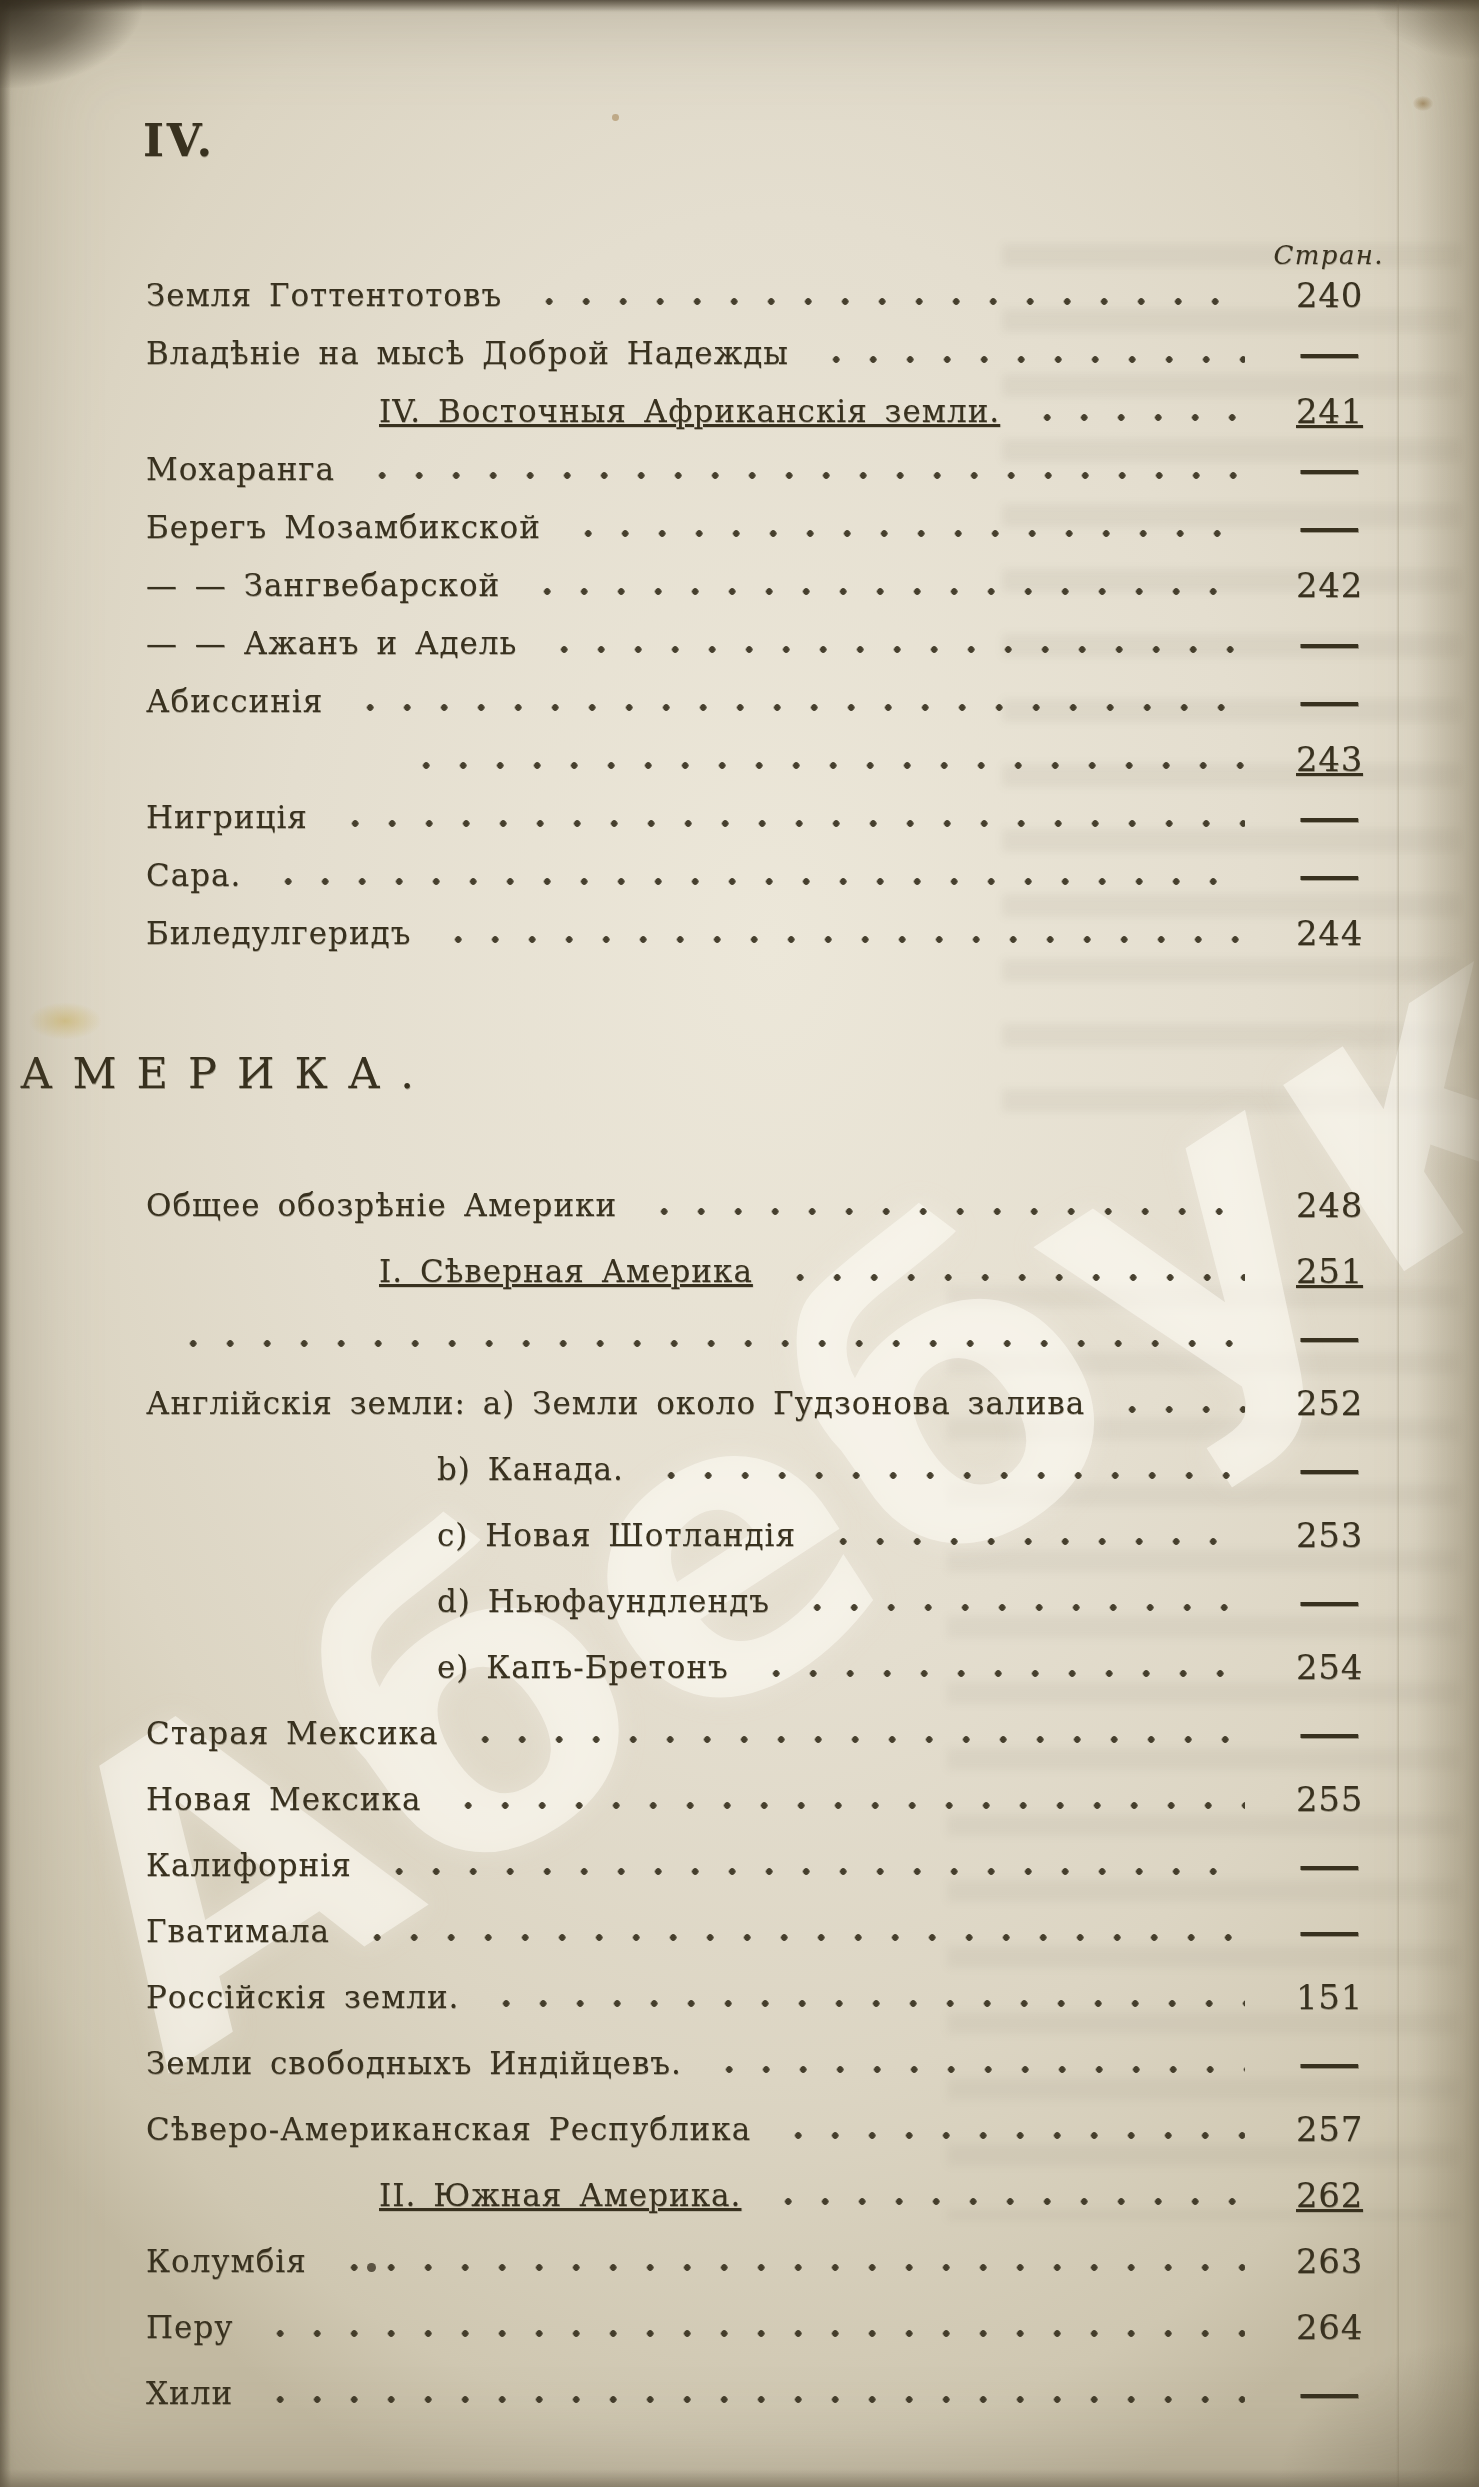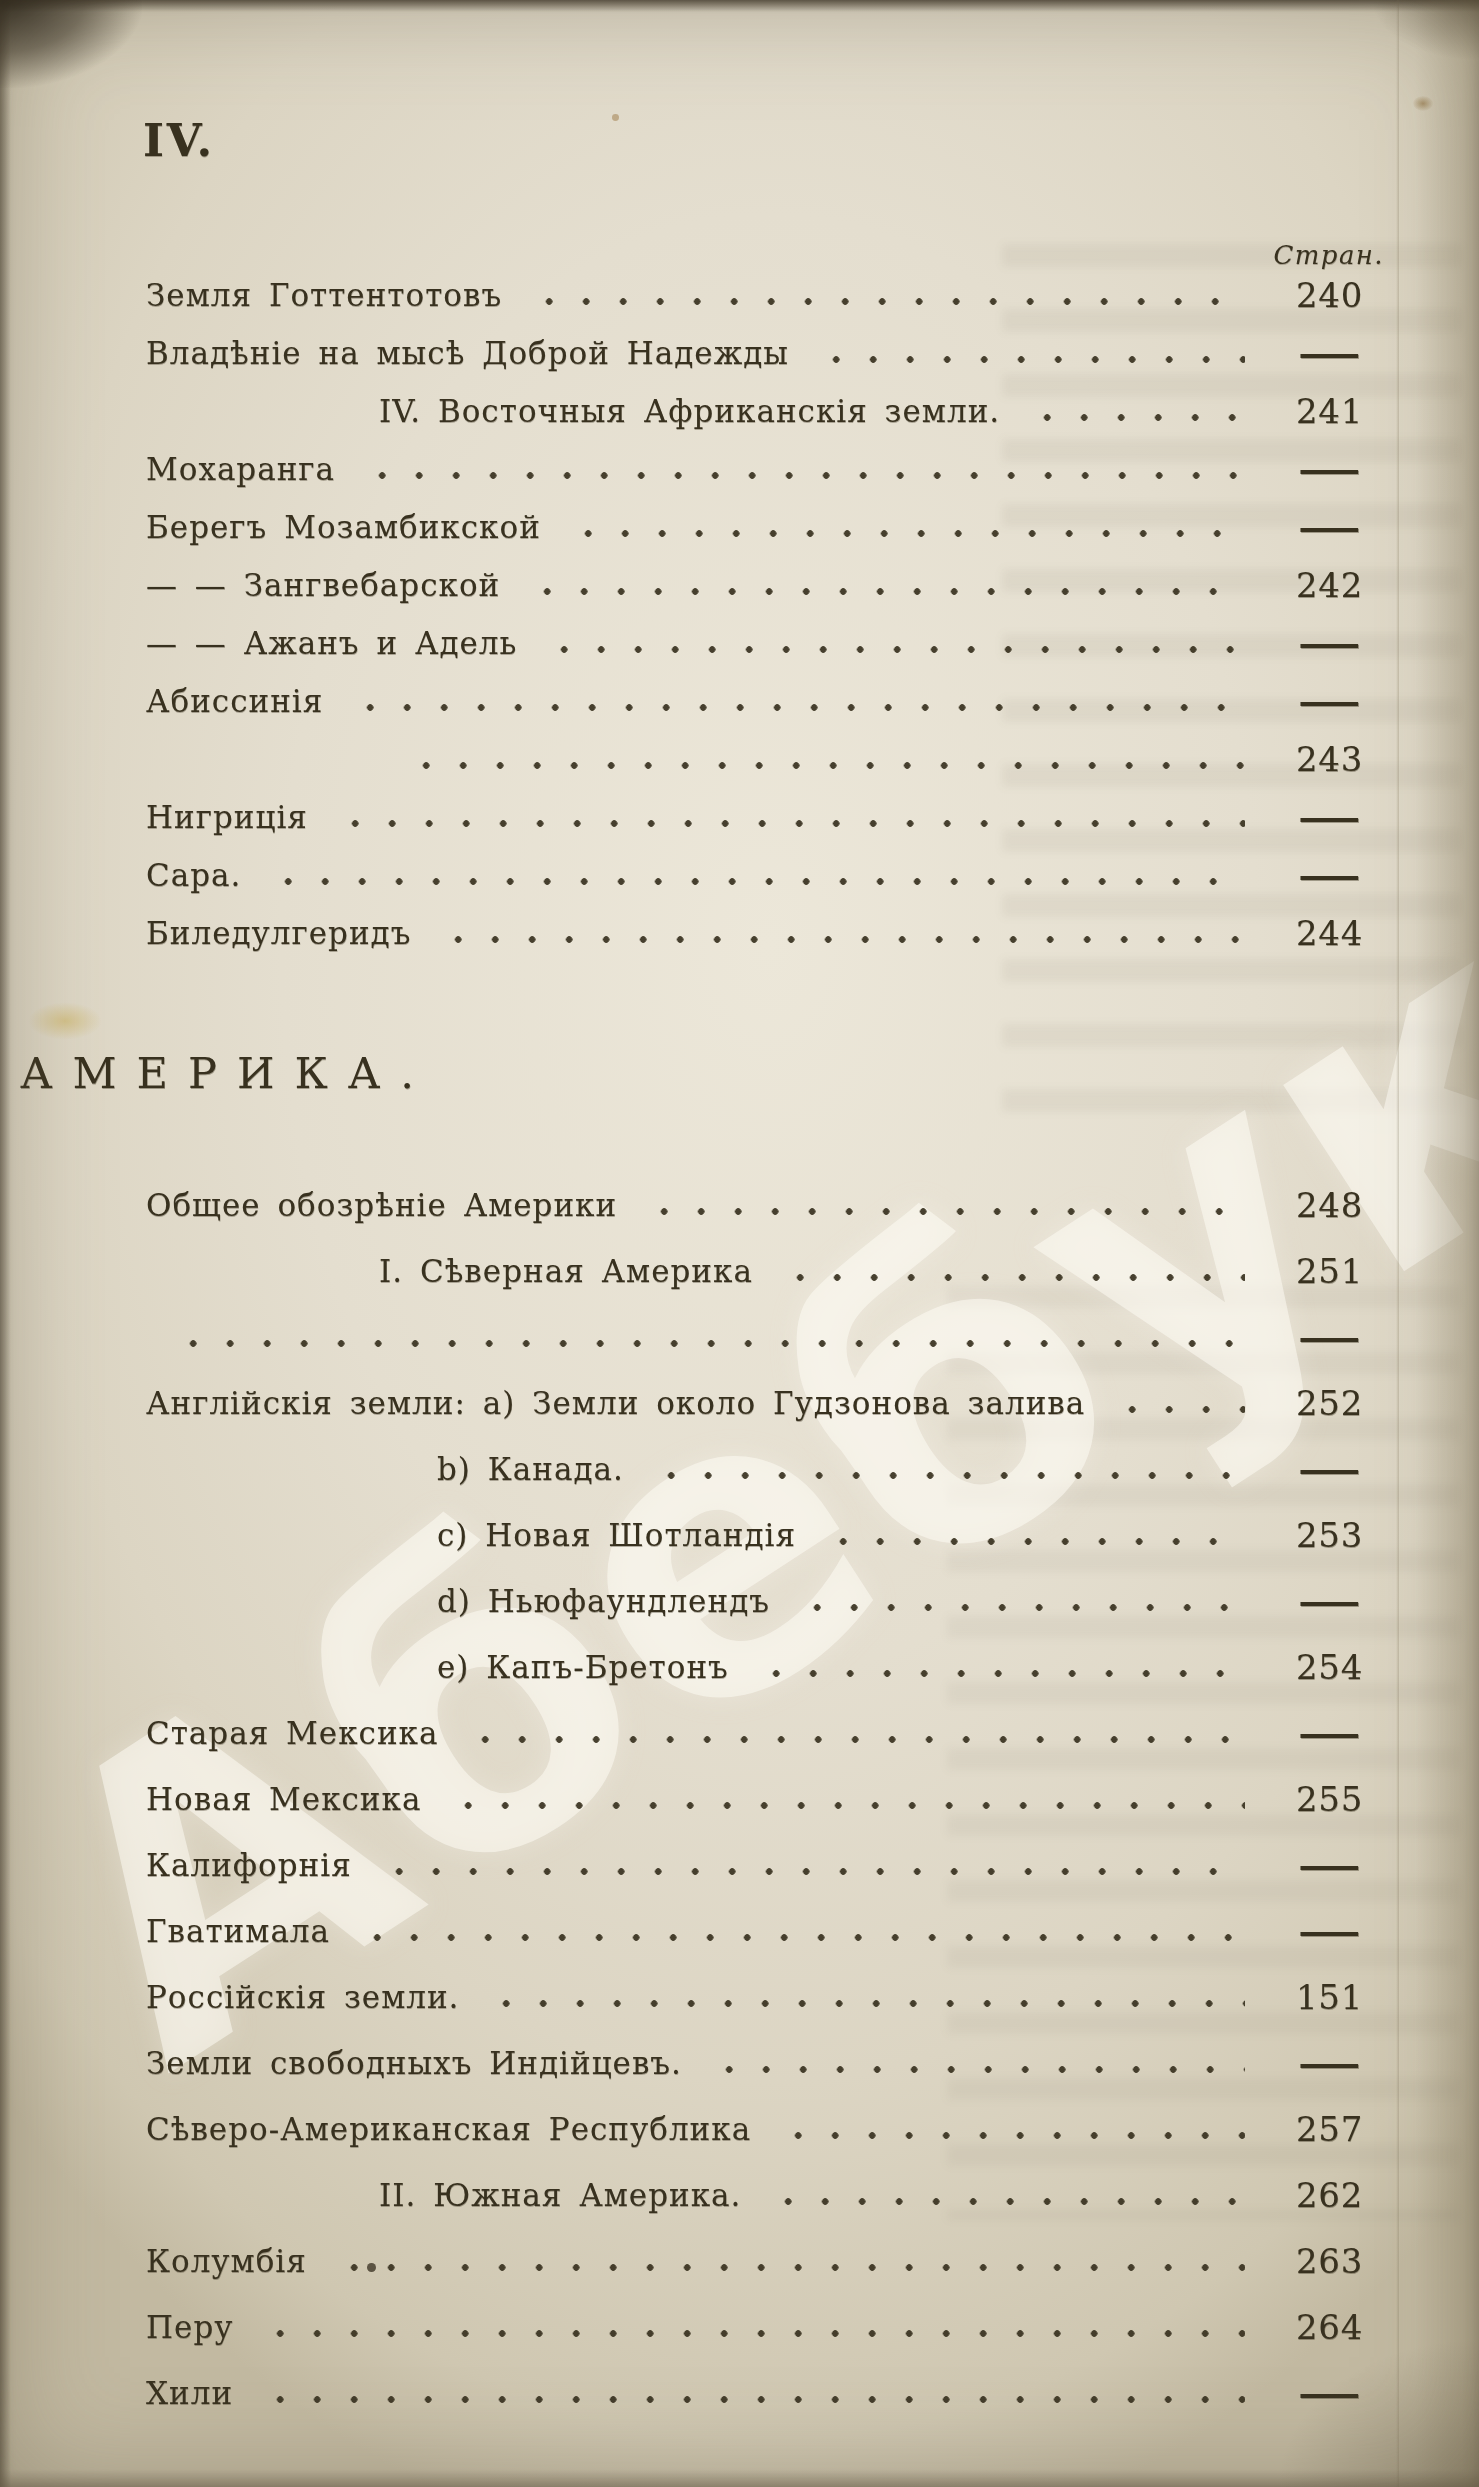--- a/index.html
+++ b/index.html
@@ -68,21 +68,21 @@
     font-size:26px;font-style:italic;letter-spacing:1.4px;
     text-shadow:0.3px 0.5px 0 rgba(58,49,31,0.3);
     margin-top:40px;
   }
   .toc{position:absolute;left:146px;right:116px;}
   .toc-africa{top:263px;}
   .toc-america{top:1165px;}
   .row{display:flex;align-items:flex-end;box-sizing:border-box;padding-bottom:9.5px;}
   .toc-africa .row{height:58px;}
   .toc-america .row{height:66px;}
-  .row.indent-1{padding-left:233px;}
+  .row.indent-1{padding-left:233px;text-decoration:underline;}
   .row.indent-2{padding-left:291px;}
   .label{
     font-size:31px;line-height:1.05;letter-spacing:1px;word-spacing:6px;white-space:nowrap;
     text-shadow:0.3px 0.5px 0 rgba(58,49,31,0.35);
   }
   .leader{
     flex:1;height:6.8px;margin:0 17.6px 6.8px 26px;
     background-image:radial-gradient(circle,var(--ink) 3px,rgba(0,0,0,0) 3.4px);
     background-size:37px 6.8px;background-repeat:repeat-x;background-position:2.7px center;
     opacity:0.92;min-width:27px;

